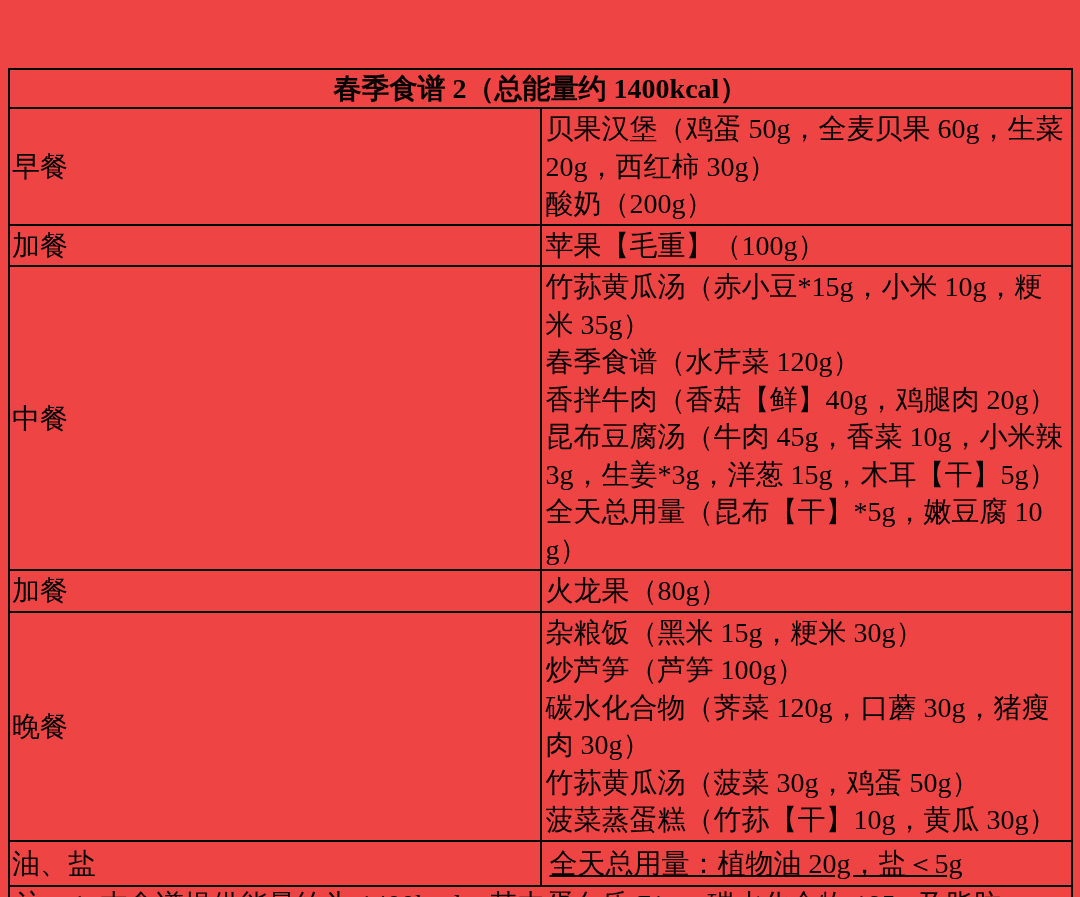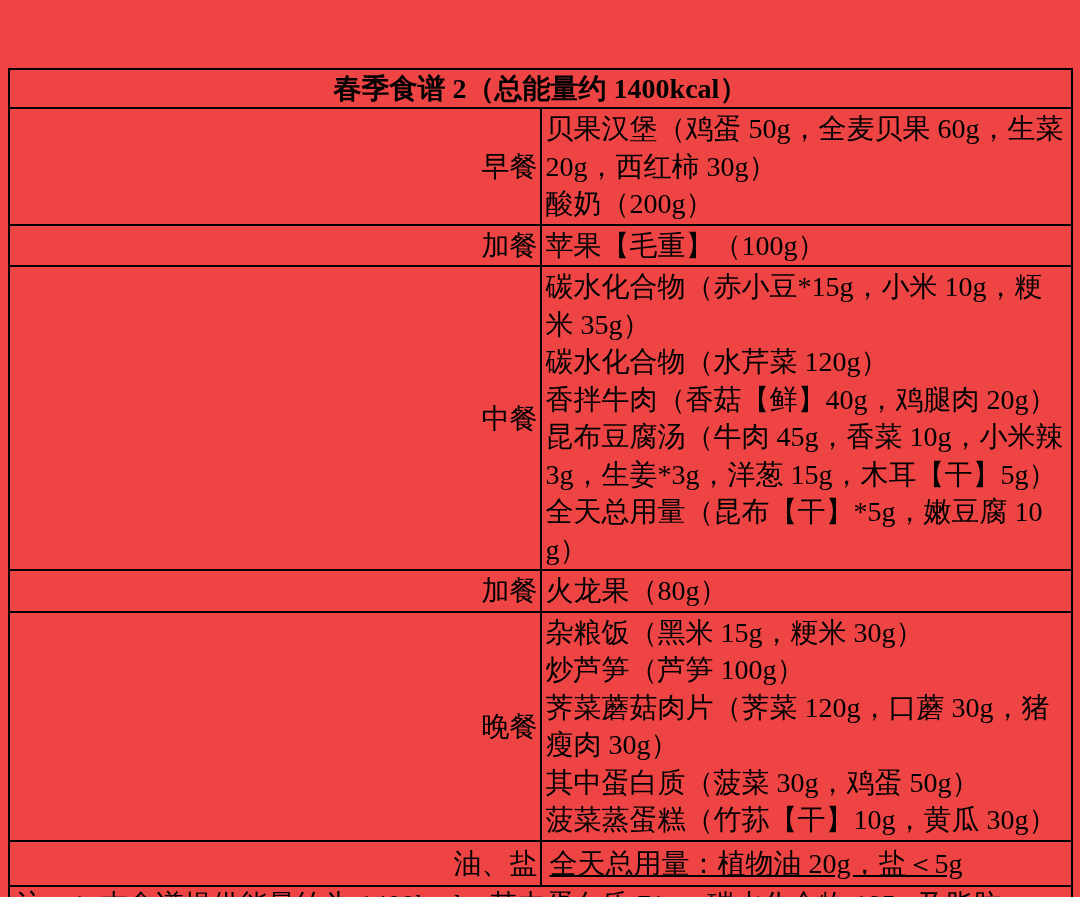--- a/index.html
+++ b/index.html
@@ -33,21 +33,21 @@
     word-break: break-all;
   }
   td.title-cell {
     text-align: center;
     font-weight: bold;
     line-height: 33px;
     padding: 2px 4px;
   }
   td.label-cell {
     width: 182px;
-    text-align: right;
+    text-align: left;
     line-height: 37px;
     padding: 0 2px;
   }
   td.dishes-cell {
     padding: 1px 4px;
   }
   td.dishes-cell .dish {
     line-height: 37.5px;
   }
   td.oil-salt-cell {
@@ -85,42 +85,42 @@
     <tr>
       <td class="label-cell">加餐</td>
       <td class="dishes-cell">
         <div class="dish">苹果【毛重】（100g）</div>
       </td>
     </tr>
 
     <tr>
       <td class="label-cell">中餐</td>
       <td class="dishes-cell">
-        <div class="dish">碳水化合物（赤小豆*15g，小米 10g，粳米 35g）</div>
-        <div class="dish">碳水化合物（水芹菜 120g）</div>
+        <div class="dish">竹荪黄瓜汤（赤小豆*15g，小米 10g，粳米 35g）</div>
+        <div class="dish">春季食谱（水芹菜 120g）</div>
         <div class="dish">香拌牛肉（香菇【鲜】40g，鸡腿肉 20g）</div>
         <div class="dish">昆布豆腐汤（牛肉 45g，香菜 10g，小米辣 3g，生姜*3g，洋葱 15g，木耳【干】5g）</div>
         <div class="dish">全天总用量（昆布【干】*5g，嫩豆腐 10g）</div>
       </td>
     </tr>
 
     <tr>
       <td class="label-cell">加餐</td>
       <td class="dishes-cell">
         <div class="dish">火龙果（80g）</div>
       </td>
     </tr>
 
     <tr>
       <td class="label-cell">晚餐</td>
       <td class="dishes-cell">
         <div class="dish">杂粮饭（黑米 15g，粳米 30g）</div>
         <div class="dish">炒芦笋（芦笋 100g）</div>
-        <div class="dish">荠菜蘑菇肉片（荠菜 120g，口蘑 30g，猪瘦肉 30g）</div>
-        <div class="dish">其中蛋白质（菠菜 30g，鸡蛋 50g）</div>
+        <div class="dish">碳水化合物（荠菜 120g，口蘑 30g，猪瘦肉 30g）</div>
+        <div class="dish">竹荪黄瓜汤（菠菜 30g，鸡蛋 50g）</div>
         <div class="dish">菠菜蒸蛋糕（竹荪【干】10g，黄瓜 30g）</div>
       </td>
     </tr>
 
     <tr>
       <td class="label-cell">油、盐</td>
       <td class="dishes-cell oil-salt-cell">
         <div class="dish">全天总用量：植物油 20g，盐＜5g</div>
       </td>
     </tr>

